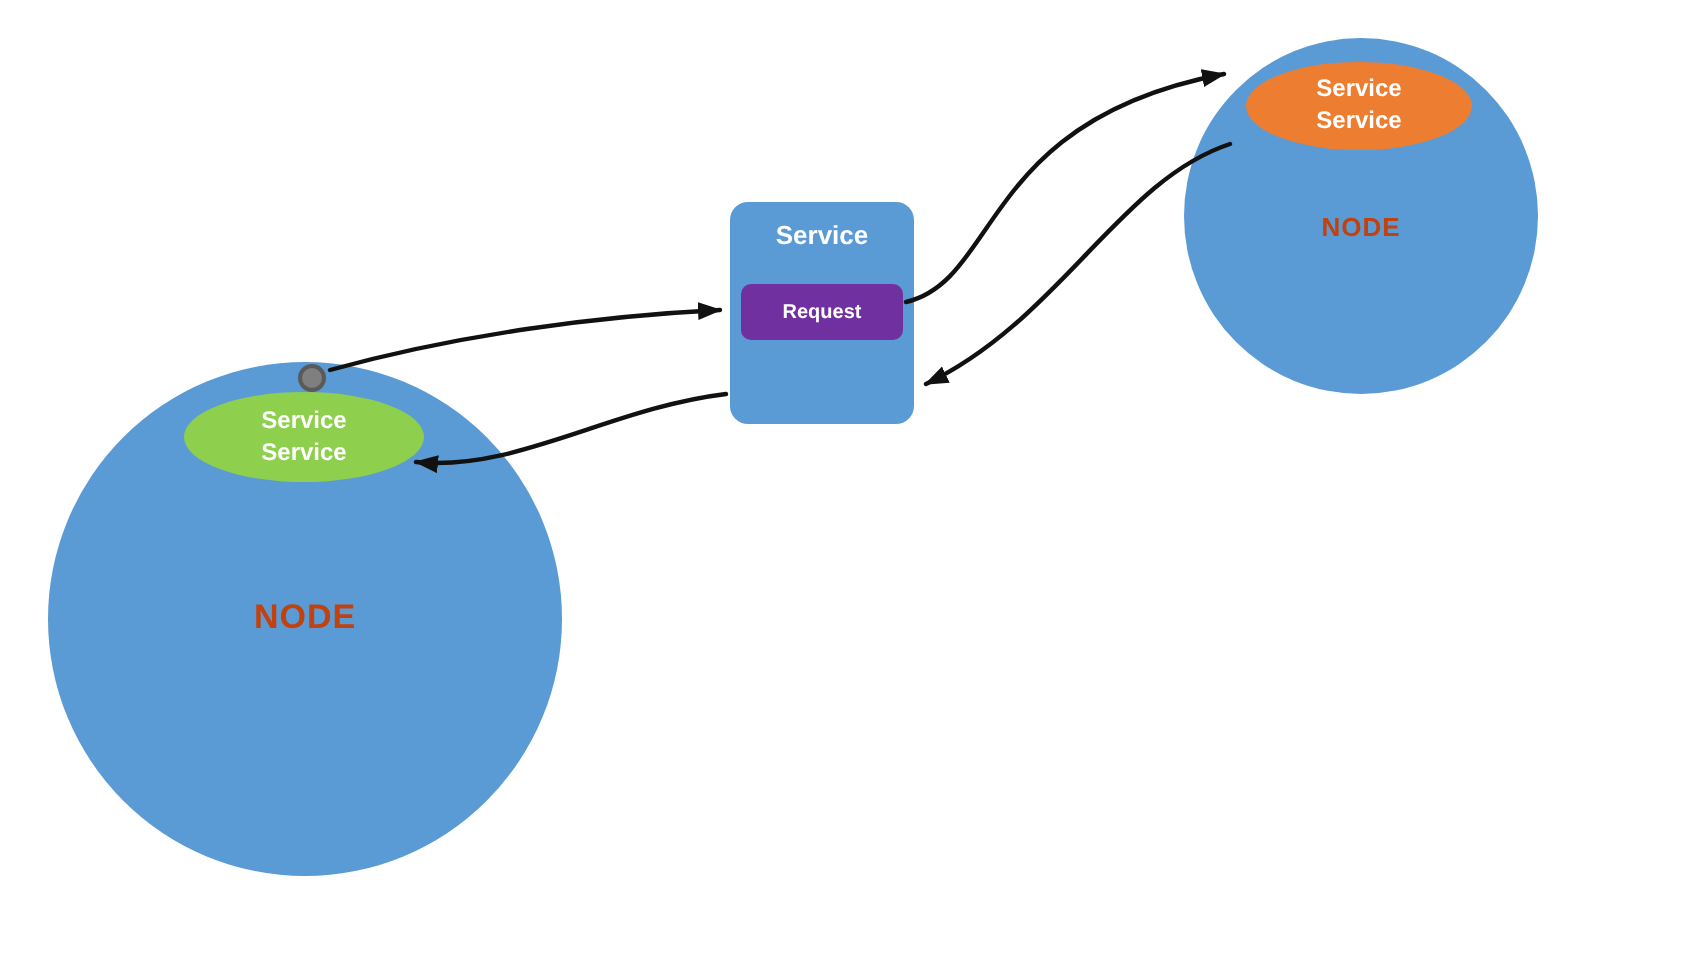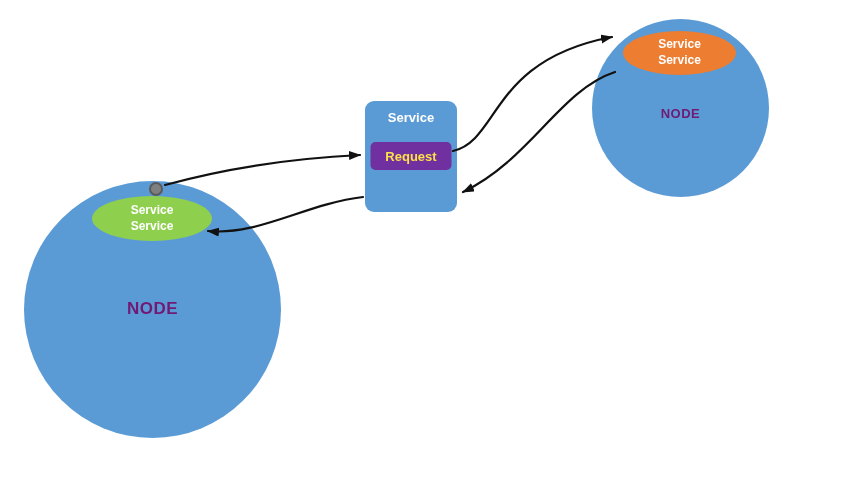--- a/index.html
+++ b/index.html
@@ -17,21 +17,21 @@
   .circle {
     position: absolute;
     border-radius: 50%;
     background: #5b9bd5;
   }
   .node-left  { left: 24px;  top: 181px; width: 257px; height: 257px; }
   .node-right { left: 592px; top: 19px;  width: 177px; height: 178px; }
 
   .node-label {
     position: absolute;
-    color: #701a75;
+    color: #c2410c;
     font-weight: bold;
     text-align: center;
     letter-spacing: 0.5px;
   }
   .node-label-left  { left: 24px;  top: 299px; width: 257px; font-size: 17px; }
   .node-label-right { left: 592px; top: 106px; width: 177px; font-size: 13px; }
 
   .ellipse {
     position: absolute;
     border-radius: 50%;
@@ -63,22 +63,22 @@
     color: #ffffff;
     font-weight: bold;
     font-size: 13px;
   }
   .msg {
     position: absolute;
     left: 50%;
     transform: translateX(-50%);
     background: #7030a0;
     border-radius: 5px;
-    color: #fde047;
-    font-size: 13px;
+    color: #ffffff;
+    font-size: 10px;
     font-weight: bold;
     display: flex;
     align-items: center;
     justify-content: center;
   }
   .request  { top: 41px; width: 81px; height: 28px; }
   .response { top: 80px; width: 87px; height: 28px; }
 
   .dot {
     position: absolute;

